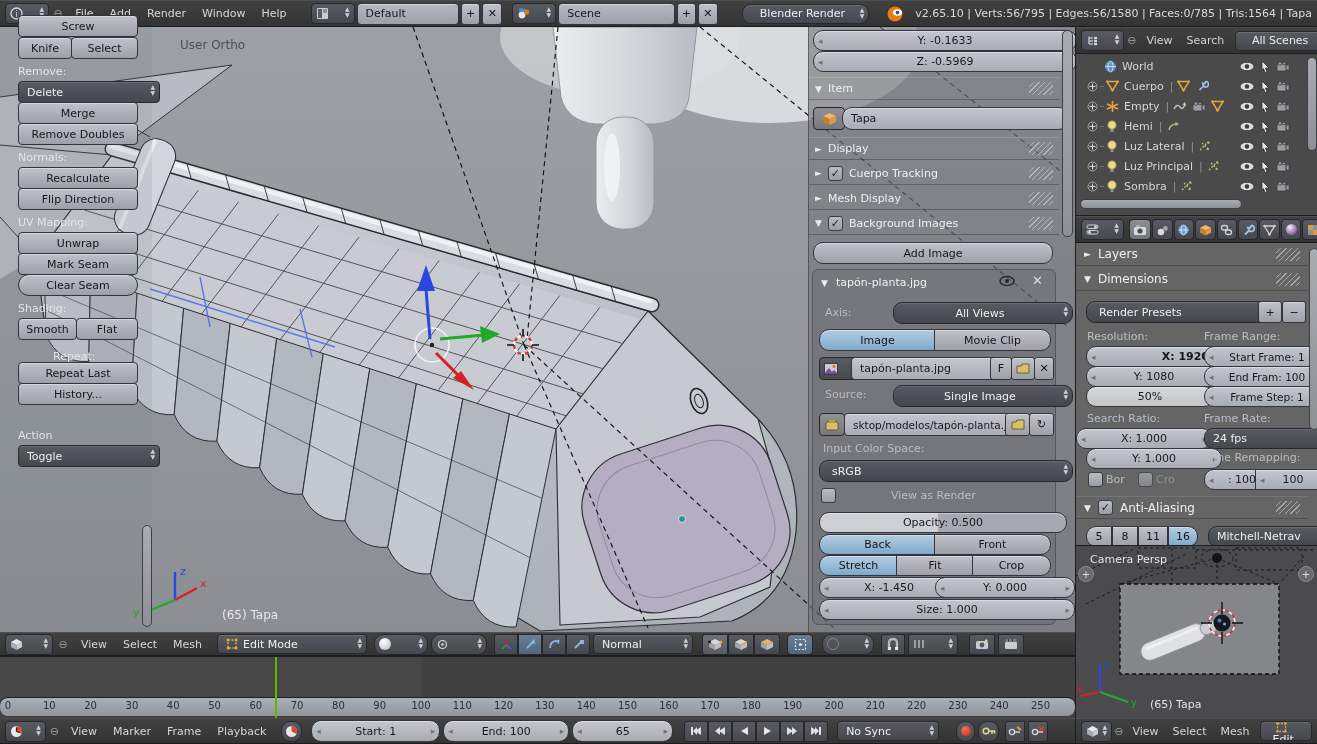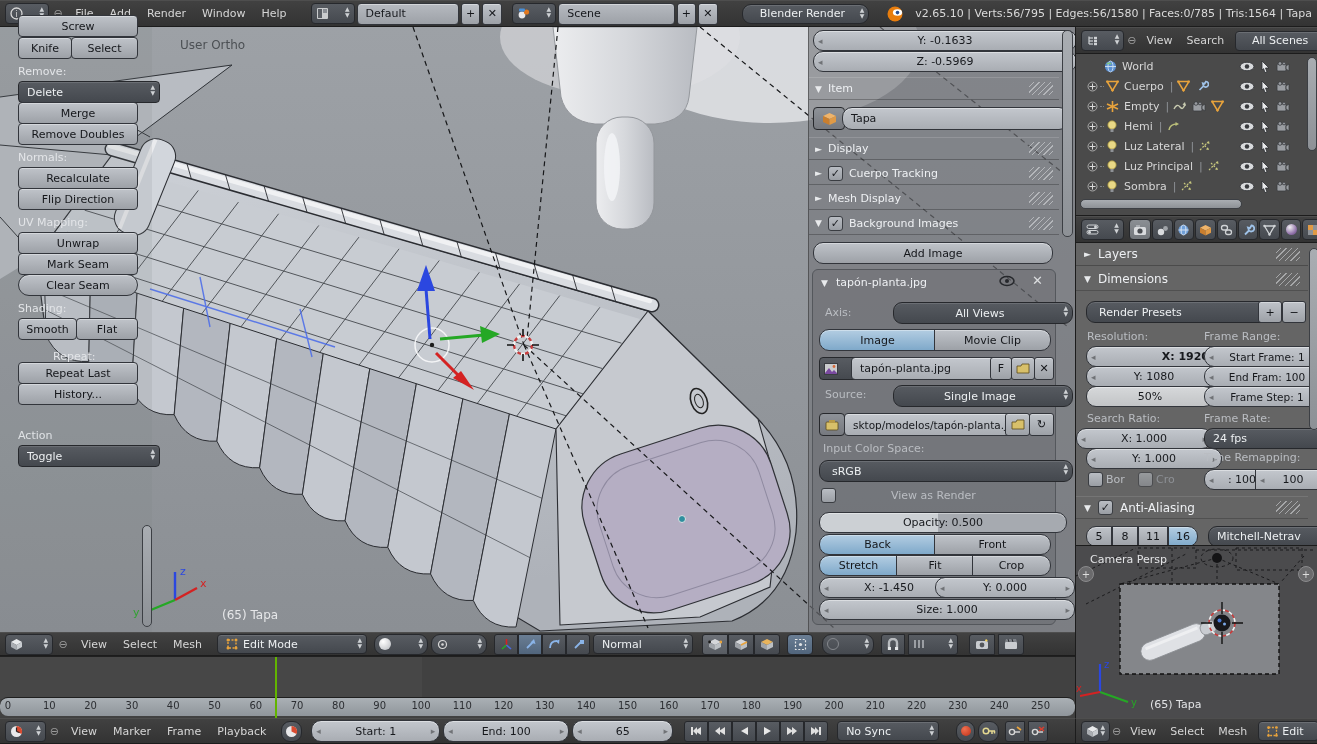--- a/index.html
+++ b/index.html
@@ -1449,21 +1449,21 @@
           <span>▲</span>
           <span>▼</span>
         </span>
     </div>
     <span class="ico" style="width:13px;color:#9a9a9a;">⊖</span>
     <span style="display:flex;">
         <span class="menu-sm">View</span>
         <span class="menu-sm">Select</span>
         <span class="menu-sm">Mesh</span>
       </span>
-    <div class="ddk" style="width:58px;border-radius:4px;margin-left:2px;">
+    <div class="ddk" style="width:58px;border-radius:4px;margin-left:2px;flex-direction:column;">
       <span class="ico" style="margin-right:4px;">
         <svg width="11" height="11">
             <rect x="1.5" y="1.5" width="8" height="8" fill="none" stroke="#e8a33c" stroke-width="1.3" stroke-dasharray="2,1.4"></rect>
             <circle cx="1.5" cy="1.5" r="1.3" fill="#e8a33c"></circle>
             <circle cx="9.5" cy="1.5" r="1.3" fill="#e8a33c"></circle>
             <circle cx="1.5" cy="9.5" r="1.3" fill="#e8a33c"></circle>
             <circle cx="9.5" cy="9.5" r="1.3" fill="#e8a33c"></circle>
           </svg>
       </span>
       <span class="tx" style="text-align:left;">Edit</span>

